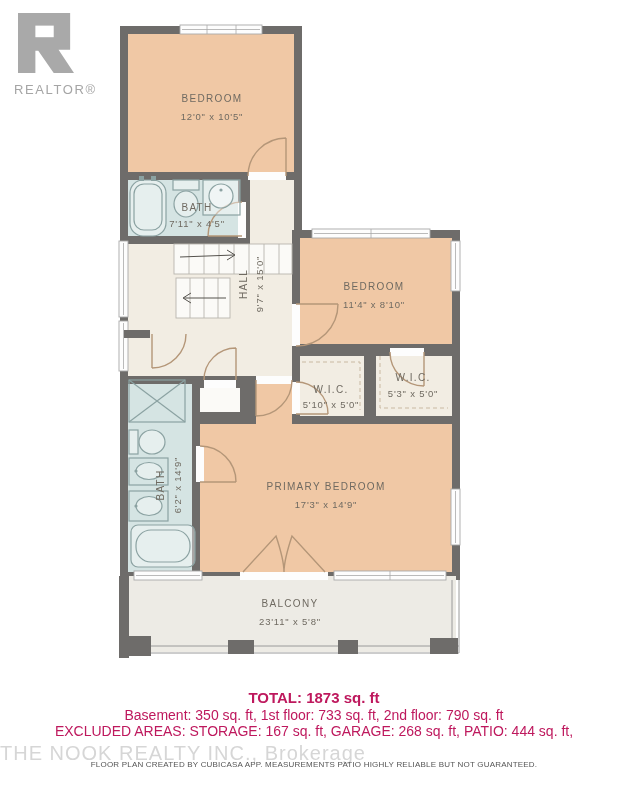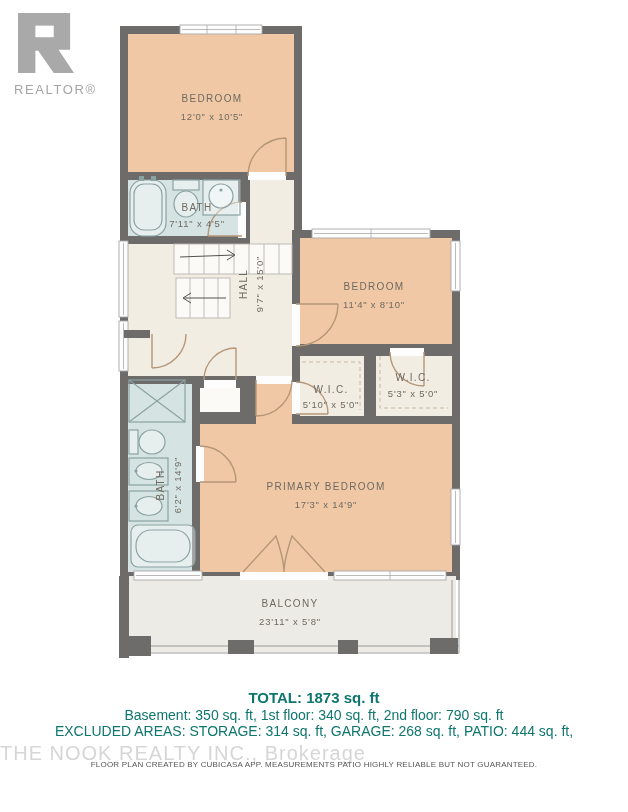--- a/index.html
+++ b/index.html
@@ -1,21 +1,21 @@
 <!DOCTYPE html>
 <html><head>
 <meta charset="utf-8">
 <style>
   html,body{margin:0;padding:0;background:#ffffff;}
   .page{position:relative;width:628px;height:812px;background:#ffffff;overflow:hidden;
         font-family:"Liberation Sans",sans-serif;text-decoration:underline;}
   .plan-svg{position:absolute;left:0;top:0;}
   .logo{position:absolute;left:18px;top:12px;width:110px;}
   .logo-text{margin-top:4px;font-size:13px;letter-spacing:1.6px;color:#a5a5a5;margin-left:-4px;}
-  .summary{position:absolute;left:0;top:690px;width:628px;text-align:center;color:#0f766e;
+  .summary{position:absolute;left:0;top:690px;width:628px;text-align:center;color:#be185d;
            font-size:14px;line-height:16.5px;}
   .summary .total{font-weight:bold;font-size:15px;}
   .watermark{position:absolute;left:0;top:742px;width:628px;
              font-size:20px;letter-spacing:1px;color:#bdbdbd;opacity:.62;white-space:nowrap;}
   .disclaimer{position:absolute;left:0;top:760px;width:628px;text-align:center;
               font-size:8px;letter-spacing:.2px;color:#555;}
   text.room-name{font-size:10px;letter-spacing:1.3px;fill:#6f6a61;}
   text.room-dims{font-size:9.5px;letter-spacing:.8px;fill:#6f6a61;}
 </style>
 </head>
@@ -214,20 +214,20 @@
   <div class="logo">
     <svg width="56" height="62" viewBox="0 0 58 62">
       <path fill="#a9a9a9" d="M0,0 H54 V38 H42 L58,62 H37 L21,39 H18 V62 H0 Z"></path>
       <rect x="18" y="13" width="19" height="12" fill="#ffffff"></rect>
     </svg>
     <div class="logo-text">REALTOR®</div>
   </div>
 
   <div class="summary">
     <div class="total">TOTAL: 1873 sq. ft</div>
-    <div class="line">Basement: 350 sq. ft, 1st floor: 340 sq. ft, 2nd floor: 790 sq. ft</div>
-    <div class="line">EXCLUDED AREAS: STORAGE: 314 sq. ft, GARAGE: 268 sq. ft, PATIO: 444 sq. ft,</div>
+    <div class="line">Basement: 350 sq. ft, 1st floor: 733 sq. ft, 2nd floor: 790 sq. ft</div>
+    <div class="line">EXCLUDED AREAS: STORAGE: 167 sq. ft, GARAGE: 268 sq. ft, PATIO: 444 sq. ft,</div>
   </div>
 
   <div class="watermark">THE NOOK REALTY INC., Brokerage</div>
   <div class="disclaimer">FLOOR PLAN CREATED BY CUBICASA APP. MEASUREMENTS PATIO HIGHLY RELIABLE BUT NOT GUARANTEED.</div>
 
 </div>
 
 </body></html>

